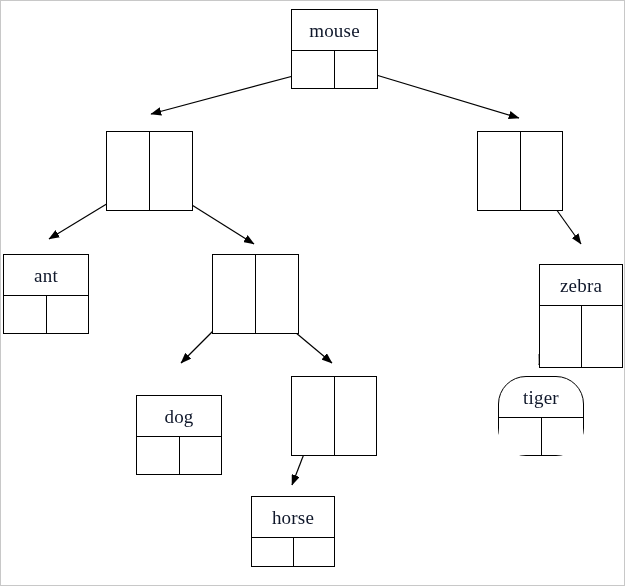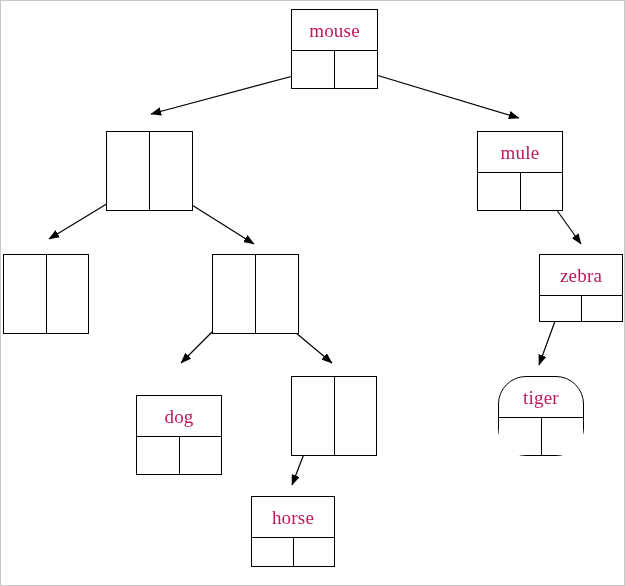--- a/index.html
+++ b/index.html
@@ -36,21 +36,21 @@
   }
   .node-label {
     flex: 0 0 40px;
     height: 40px;
     display: flex;
     align-items: center;
     justify-content: center;
     border-bottom: 1.6px solid #000000;
     font-size: 19px;
     line-height: 1;
-    color: #be185d;
+    color: #0f172a;
     white-space: nowrap;
     letter-spacing: 0.2px;
   }
   .node-pointers {
     flex: 1 1 auto;
     display: flex;
   }
   .ptr {
     flex: 1 1 50%;
     background: #ffffff;
@@ -91,39 +91,39 @@
           <div class="ptr ptr-right"></div>
         </div>
       </div>
       <div class="node" style="left: 105px; top: 130px; width: 87px; height: 80px;">
         <div class="node-pointers">
           <div class="ptr ptr-left"></div>
           <div class="ptr ptr-right"></div>
         </div>
       </div>
       <div class="node" style="left: 476px; top: 130px; width: 86px; height: 80px;">
-        <div class="node-label">mule</div>
         <div class="node-pointers">
           <div class="ptr ptr-left"></div>
           <div class="ptr ptr-right"></div>
         </div>
       </div>
       <div class="node" style="left: 2px; top: 253px; width: 86px; height: 80px;">
+        <div class="node-label">ant</div>
         <div class="node-pointers">
           <div class="ptr ptr-left"></div>
           <div class="ptr ptr-right"></div>
         </div>
       </div>
       <div class="node" style="left: 211px; top: 253px; width: 87px; height: 80px;">
         <div class="node-pointers">
           <div class="ptr ptr-left"></div>
           <div class="ptr ptr-right"></div>
         </div>
       </div>
-      <div class="node" style="left: 538px; top: 253px; width: 84px; height: 68px;">
+      <div class="node" style="left: 538px; top: 263px; width: 84px; height: 104px;">
         <div class="node-label">zebra</div>
         <div class="node-pointers">
           <div class="ptr ptr-left"></div>
           <div class="ptr ptr-right"></div>
         </div>
       </div>
       <div class="node" style="left: 135px; top: 394px; width: 86px; height: 80px;">
         <div class="node-label">dog</div>
         <div class="node-pointers">
           <div class="ptr ptr-left"></div>

